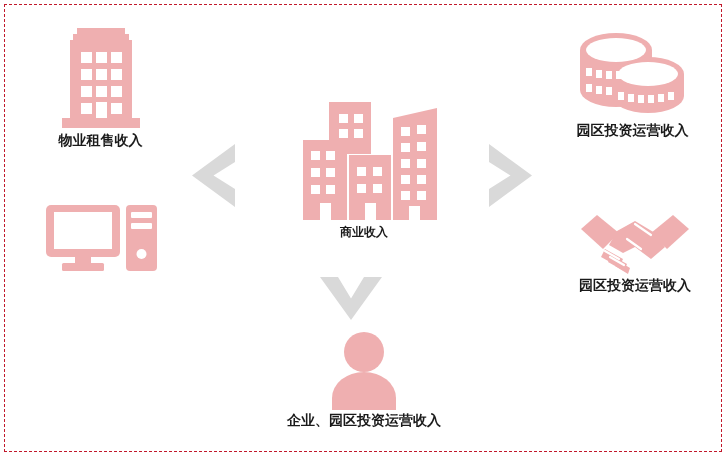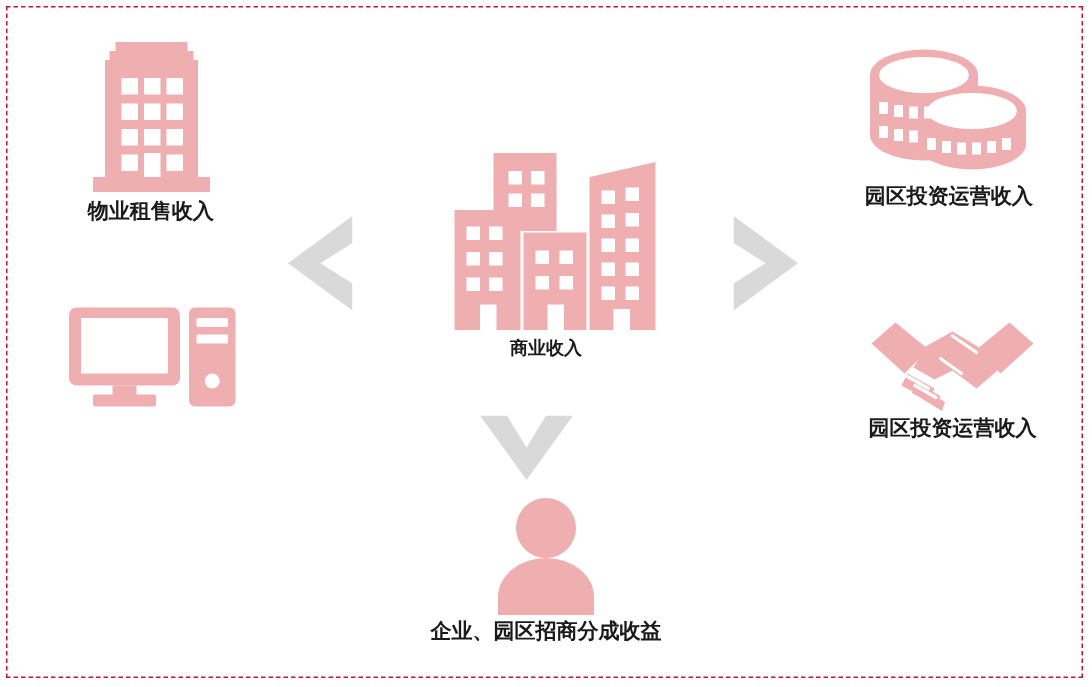--- a/index.html
+++ b/index.html
@@ -245,21 +245,21 @@
 
   <div class="node" id="node-valueadded">
     <span class="node-icon">
       <svg width="76" height="80" viewBox="0 0 76 80" xmlns="http://www.w3.org/2000/svg">
         <g fill="#efafb0">
           <circle cx="38" cy="22" r="20"></circle>
           <path d="M6,80 L6,68 a32,26 0 0 1 64,0 L70,80 Z"></path>
         </g>
       </svg>
     </span>
-    <span class="node-label">企业、园区招商分成收益</span>
+    <span class="node-label">企业、园区投资运营收入</span>
   </div>
 
   <span class="chevron" id="arrow-left">
     <svg width="43" height="63" viewBox="0 0 43 63" xmlns="http://www.w3.org/2000/svg">
       <polygon fill="#d9d9d9" points="43,0 43,18 21.5,31.5 43,45 43,63 0,31.5"></polygon>
     </svg>
   </span>
 
   <span class="chevron" id="arrow-right">
     <svg width="43" height="63" viewBox="0 0 43 63" xmlns="http://www.w3.org/2000/svg">

